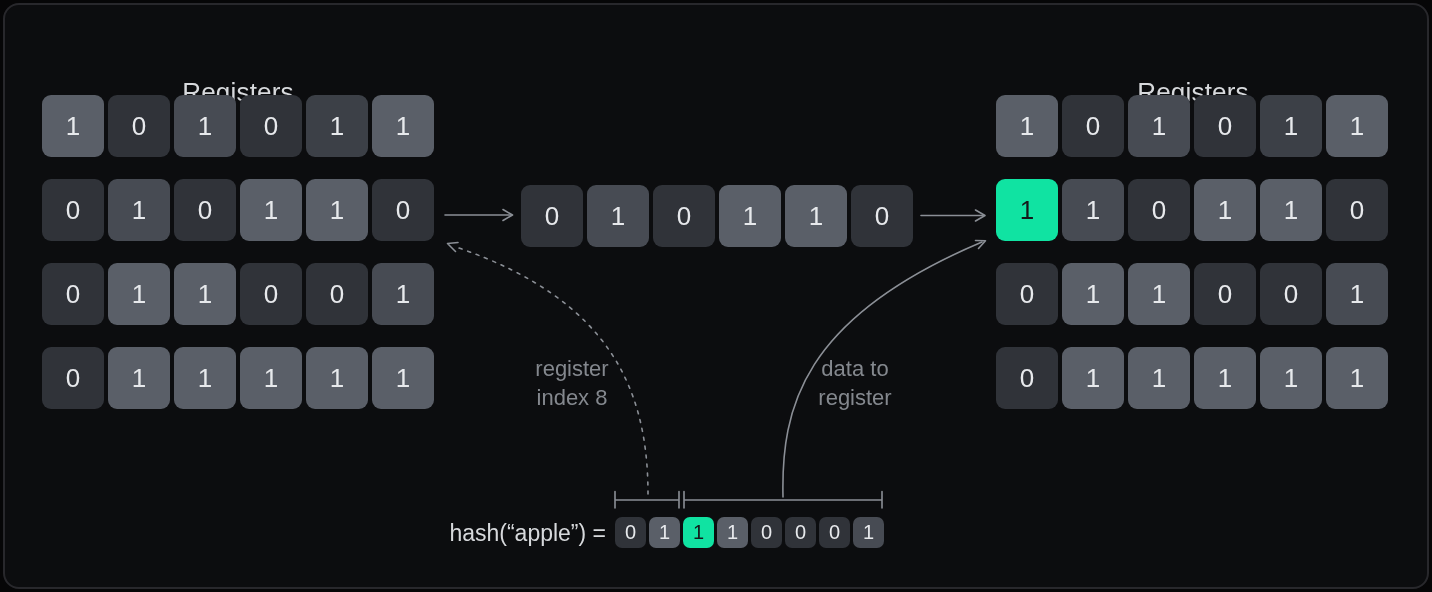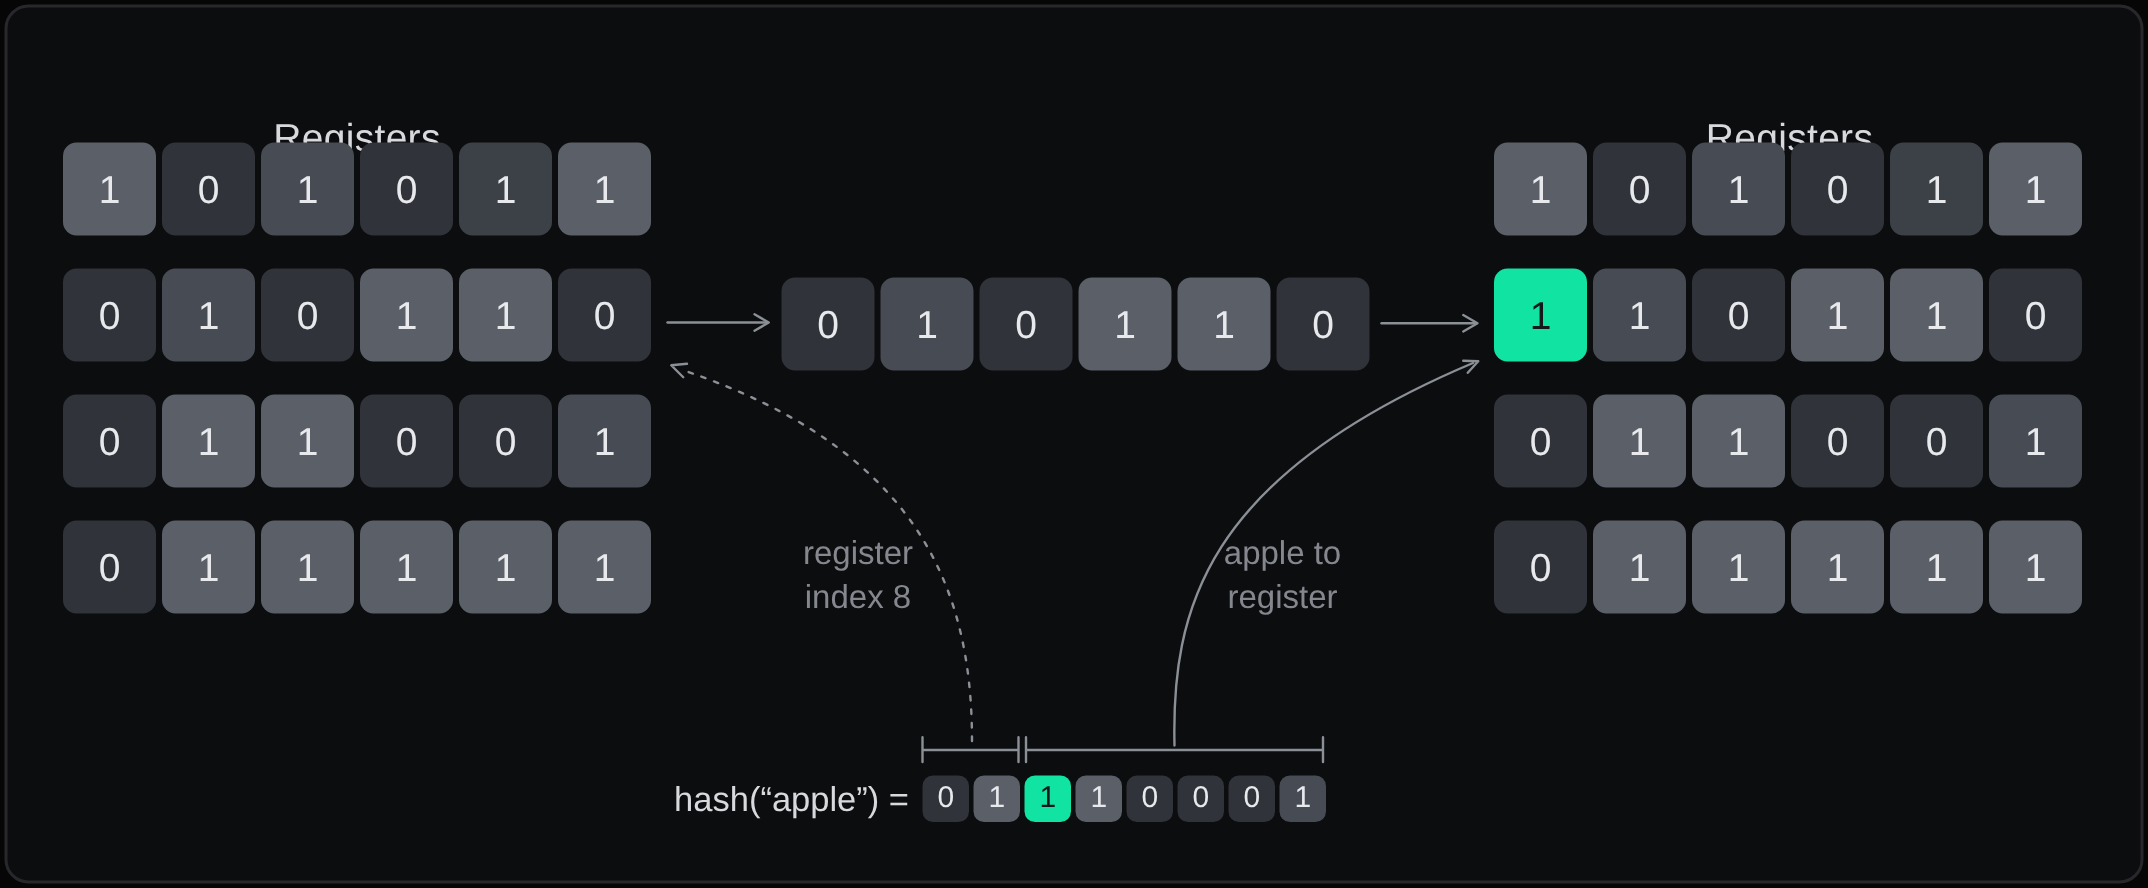--- a/index.html
+++ b/index.html
@@ -104,21 +104,21 @@
       <div class="cell s-l">1</div>
       <div class="cell s-l">1</div>
     </div>
 
   <div class="float-label" style="left:572px;top:383px">
     <div>register</div>
     <div>index 8</div>
   </div>
 
   <div class="float-label" style="left:855px;top:383px">
-    <div>apple to</div>
+    <div>data to</div>
     <div>register</div>
   </div>
 
   <div class="hash-expr" style="left:606px;top:533px">hash(“apple”) =</div>
 
   <div class="hash-bits" style="left:615px;top:517px">
       <div class="cell s-d">0</div>
       <div class="cell s-l">1</div>
       <div class="cell s-g">1</div>
       <div class="cell s-l">1</div>

